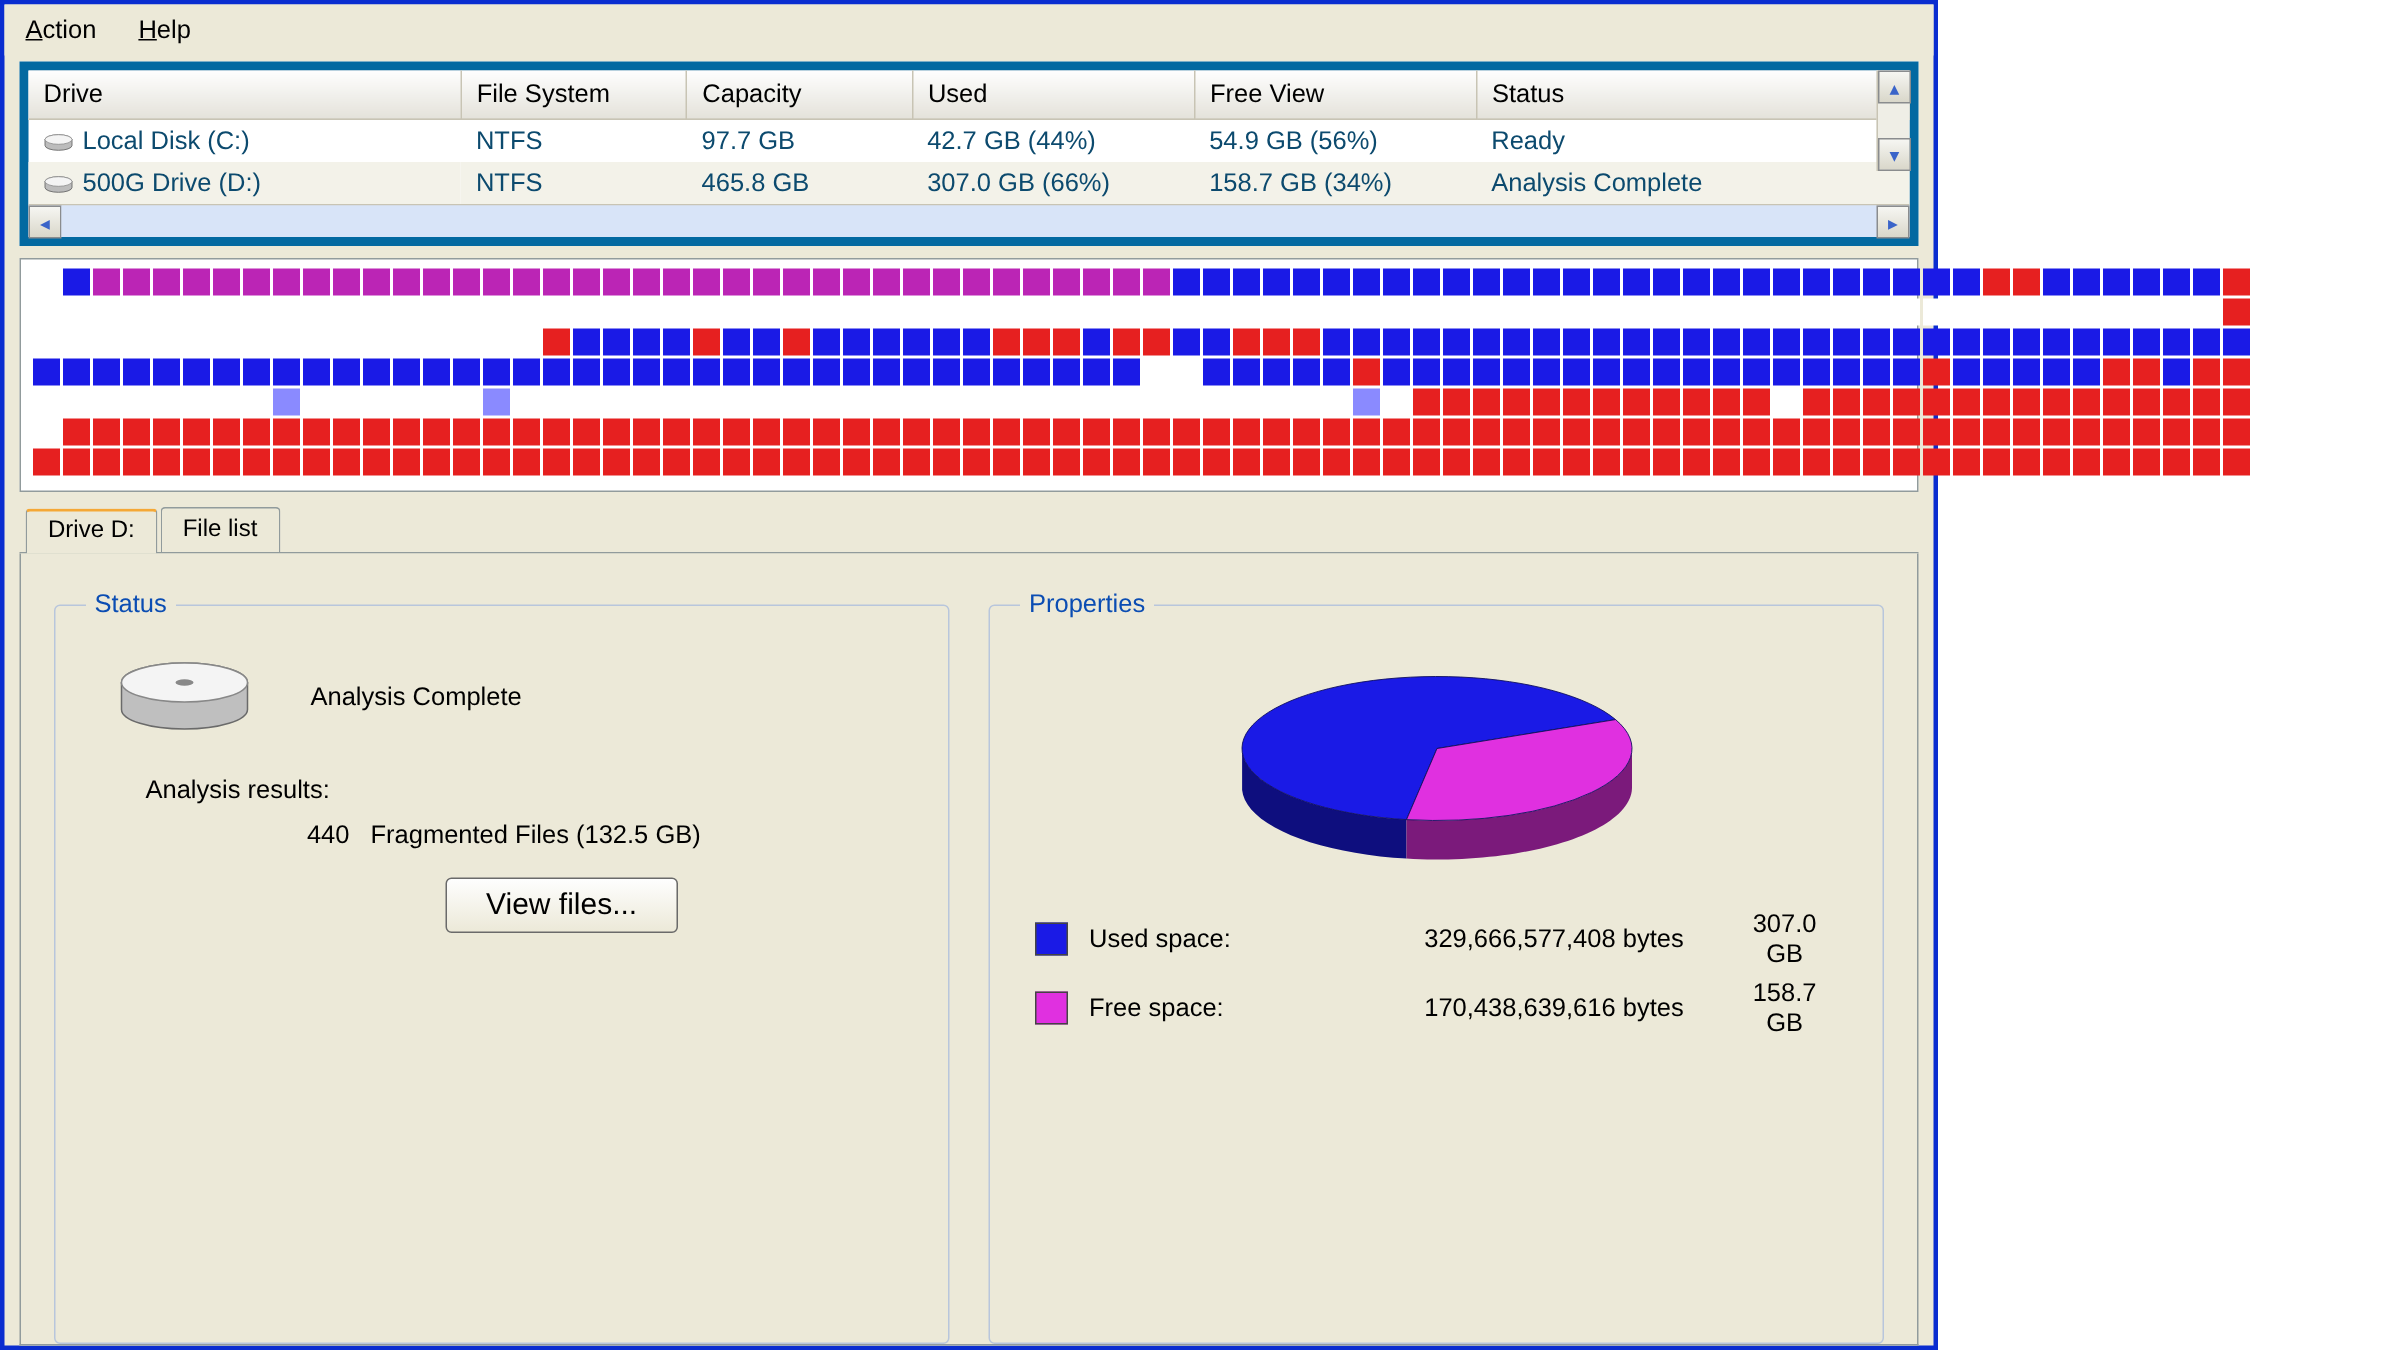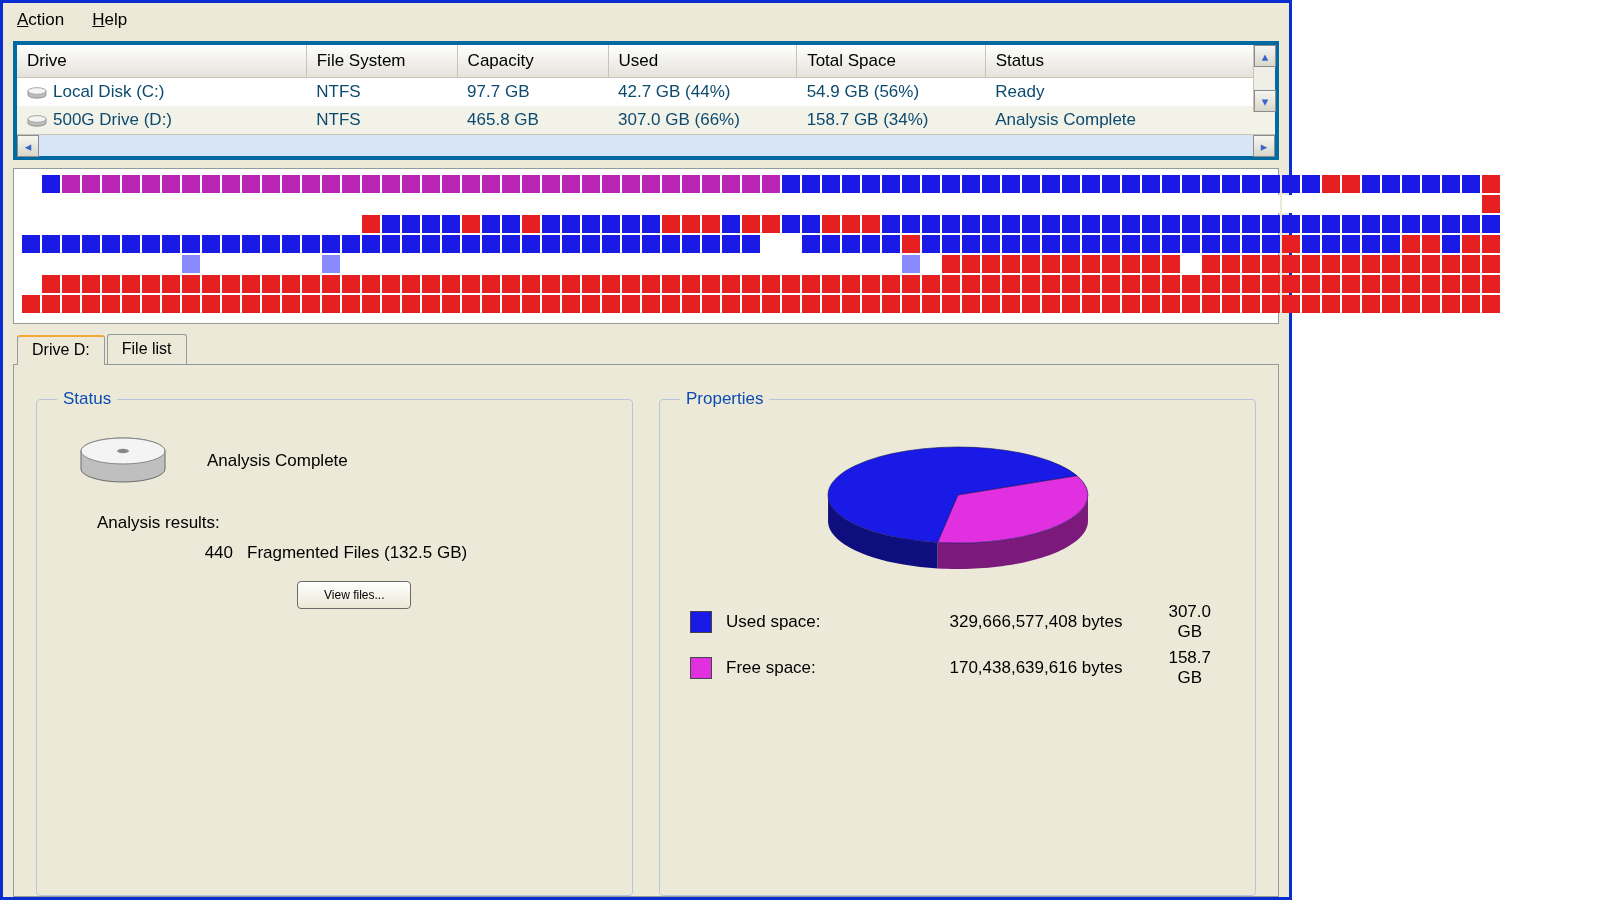--- a/index.html
+++ b/index.html
@@ -27,21 +27,21 @@
   }
   .menubar .menu-item {
     padding: 2px 8px;
     cursor: default;
   }
   .menubar .menu-item .u { text-decoration: underline; }
 
   
   .drive-panel {
     margin: 4px 10px 0 10px;
-    border: 4px solid #0369a1;
+    border: 6px solid #0369a1;
     background: #fff;
   }
   .drive-table { width: 100%; border-collapse: collapse; }
   .drive-table th {
     text-align: left;
     font-weight: normal;
     background: linear-gradient(#fefefe, #e4e2da);
     border-right: 1px solid #c8c4b4;
     border-bottom: 1px solid #c8c4b4;
     padding: 6px 10px;
@@ -153,21 +153,21 @@
   .status-body { display:flex; flex-direction:column; }
   .status-top { display:flex; align-items:center; gap:36px; margin-bottom:22px; margin-left:18px;}
   .hdd-big { width:96px; height:60px; }
   .analysis-block { margin-left:40px; }
   .analysis-block .heading { margin-bottom:10px; }
   .analysis-block .row { display:flex; margin:4px 0 4px 46px; }
   .analysis-block .num { width:90px; text-align:right; margin-right:14px; }
   .viewfiles-row { margin:18px 0 0 200px; }
 
   button.xp {
-    font-family:inherit; font-size:12px;
+    font-family:inherit; font-size:20px;
     background:linear-gradient(#fefefe,#ece9d8);
     border:1px solid #6a6a6a;
     border-radius:4px;
     padding:6px 26px;
     cursor:default;
   }
 
   
   .props-body { display:flex; flex-direction:column; align-items:center; }
   .pie-wrap { margin:4px 0 16px 0; }
@@ -200,21 +200,21 @@
             <col style="width:15%">
             <col style="width:15%">
             <col style="width:23%">
         </colgroup>
         <thead>
           <tr>
             <th>Drive</th>
             <th>File System</th>
             <th>Capacity</th>
             <th>Used</th>
-            <th>Total Space</th>
+            <th>Free View</th>
             <th>Status</th>
           </tr>
         </thead>
         <tbody id="drive-tbody">
             <tr>
               <td><svg class="hdd-mini" viewBox="0 0 20 14">
                   <ellipse cx="10" cy="5" rx="9" ry="3.2" fill="#e8e8e8" stroke="#7a7a7a" stroke-width="0.6"></ellipse>
                   <path d="M1 5 v4 a9 3.2 0 0 0 18 0 v-4" fill="#bcbcbc" stroke="#6a6a6a" stroke-width="0.6"></path>
                   <ellipse cx="10" cy="5" rx="9" ry="3.2" fill="#f4f4f4" stroke="#888" stroke-width="0.5"></ellipse>
                 </svg><span>Local Disk (C:)</span></td>

